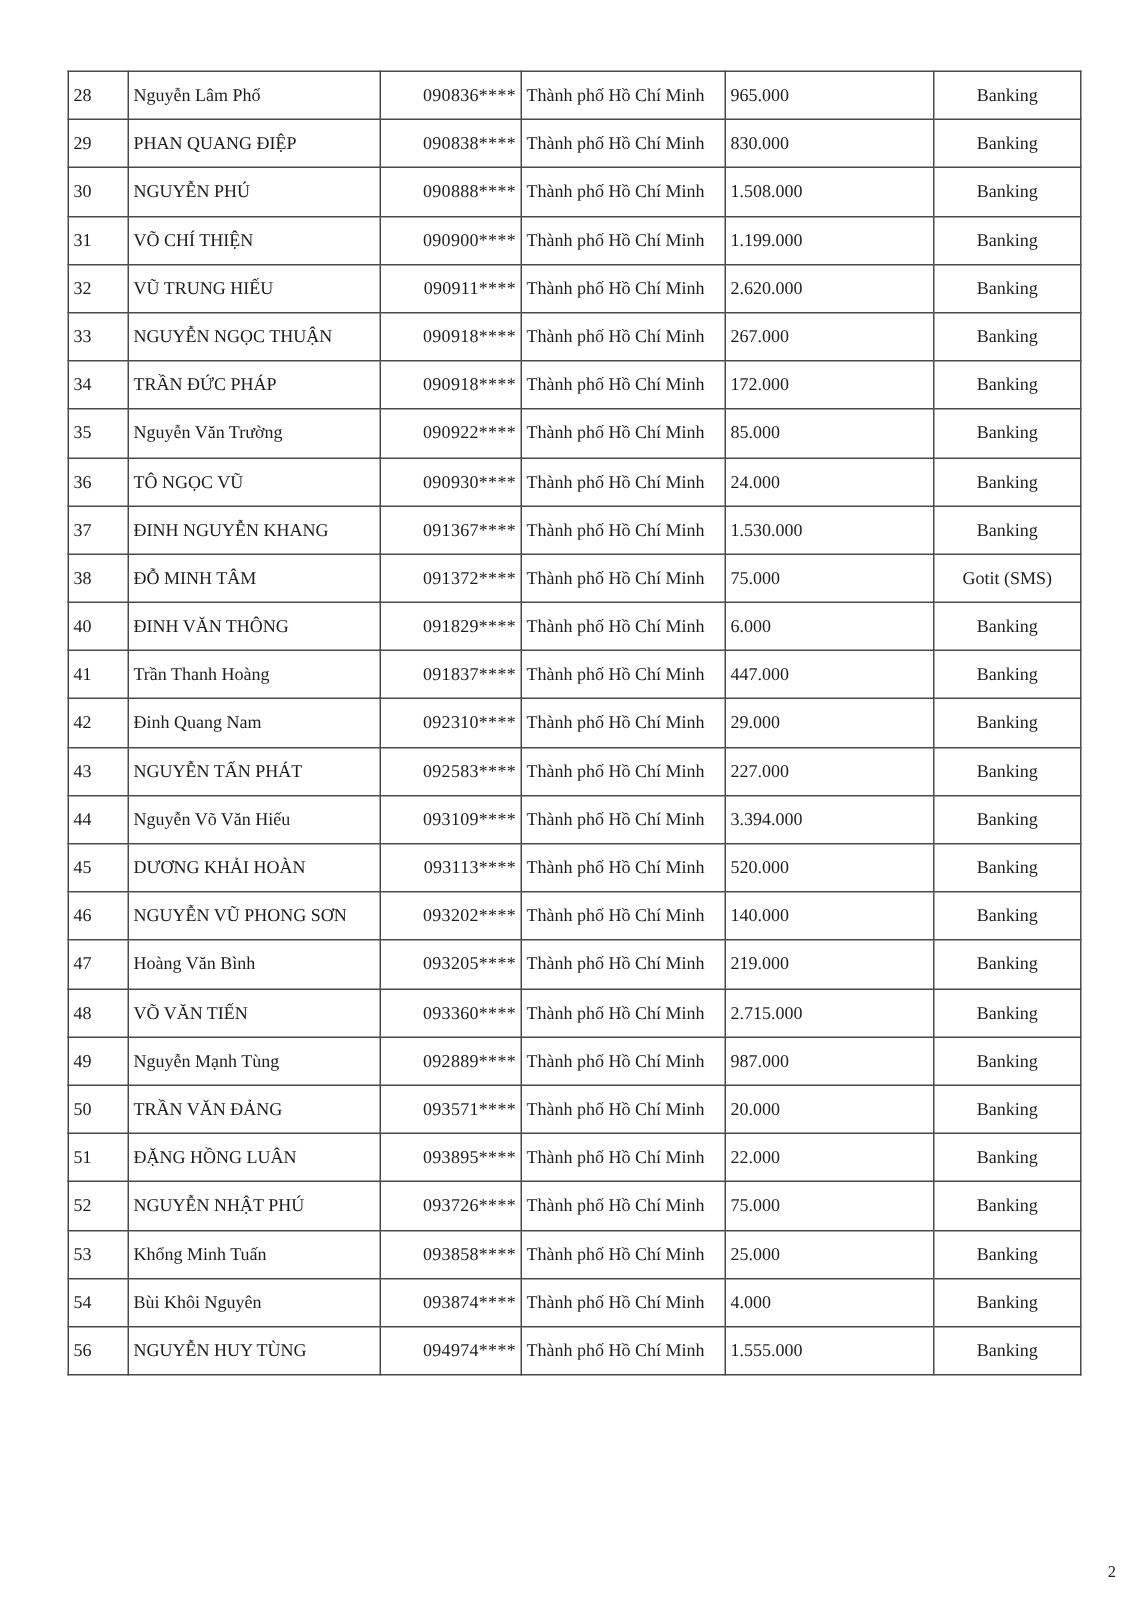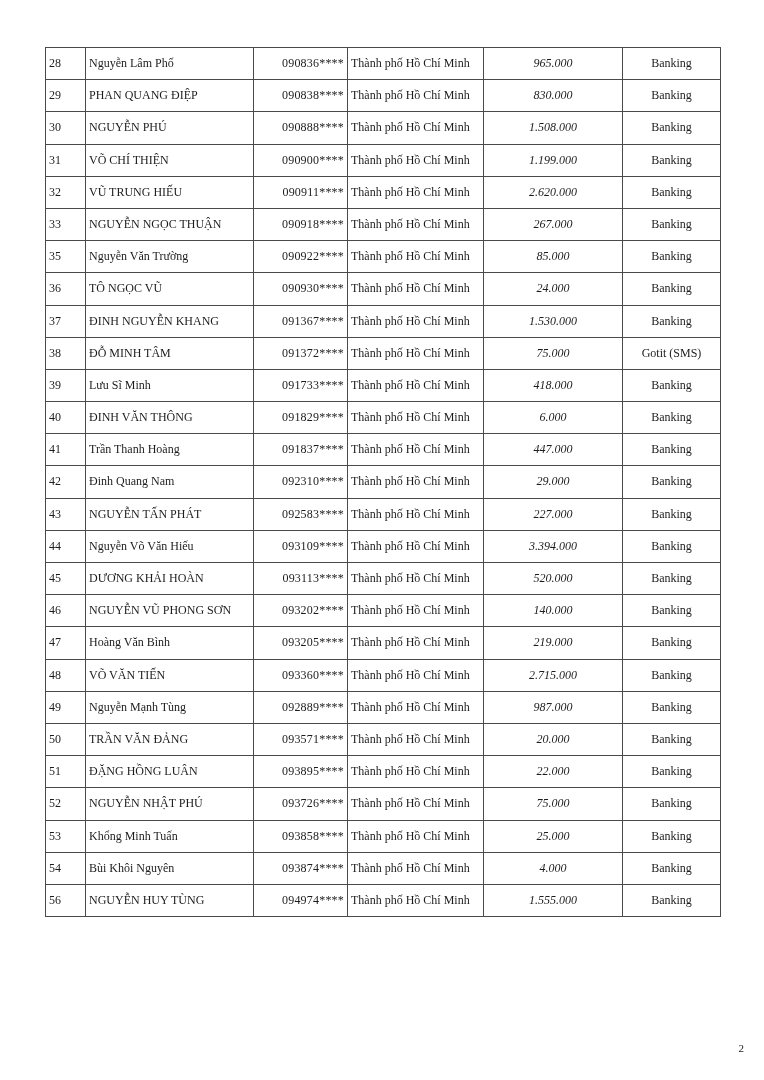--- a/index.html
+++ b/index.html
@@ -29,21 +29,21 @@
     line-height: 1.1;
     vertical-align: middle;
     white-space: nowrap;
     overflow: hidden;
     padding: 0 3px;
   }
   td.c-idx    { width: 40px;  text-align: left; }
   td.c-name   { width: 168px; text-align: left; padding-left: 4px; }
   td.c-phone  { width: 94px;  text-align: right; letter-spacing: 0.2px; }
   td.c-city   { width: 136px; text-align: left; }
-  td.c-amount { width: 139px; text-align: center; padding-right: 8px; font-style: italic; }
+  td.c-amount { width: 139px; text-align: left; padding-right: 8px; }
   td.c-method { width: 98px;  text-align: center; }
   .page-number {
     position: absolute;
     right: 20px;
     top: 1042px;
     font-size: 11px;
     color: #222222;
   }
 </style>
 </head>
@@ -100,20 +100,28 @@
 
   <tr>
     <td class="c-idx">33</td>
     <td class="c-name">NGUYỄN NGỌC THUẬN</td>
     <td class="c-phone">090918****</td>
     <td class="c-city">Thành phố Hồ Chí Minh</td>
     <td class="c-amount">267.000</td>
     <td class="c-method">Banking</td>
   </tr>
 
+  <tr>
+    <td class="c-idx">34</td>
+    <td class="c-name">TRẦN ĐỨC PHÁP</td>
+    <td class="c-phone">090918****</td>
+    <td class="c-city">Thành phố Hồ Chí Minh</td>
+    <td class="c-amount">172.000</td>
+    <td class="c-method">Banking</td>
+  </tr>
 
   <tr>
     <td class="c-idx">35</td>
     <td class="c-name">Nguyễn Văn Trường</td>
     <td class="c-phone">090922****</td>
     <td class="c-city">Thành phố Hồ Chí Minh</td>
     <td class="c-amount">85.000</td>
     <td class="c-method">Banking</td>
   </tr>
 
@@ -137,28 +145,20 @@
 
   <tr>
     <td class="c-idx">38</td>
     <td class="c-name">ĐỖ MINH TÂM</td>
     <td class="c-phone">091372****</td>
     <td class="c-city">Thành phố Hồ Chí Minh</td>
     <td class="c-amount">75.000</td>
     <td class="c-method">Gotit (SMS)</td>
   </tr>
 
-  <tr>
-    <td class="c-idx">39</td>
-    <td class="c-name">Lưu Sĩ Minh</td>
-    <td class="c-phone">091733****</td>
-    <td class="c-city">Thành phố Hồ Chí Minh</td>
-    <td class="c-amount">418.000</td>
-    <td class="c-method">Banking</td>
-  </tr>
 
   <tr>
     <td class="c-idx">40</td>
     <td class="c-name">ĐINH VĂN THÔNG</td>
     <td class="c-phone">091829****</td>
     <td class="c-city">Thành phố Hồ Chí Minh</td>
     <td class="c-amount">6.000</td>
     <td class="c-method">Banking</td>
   </tr>
 

